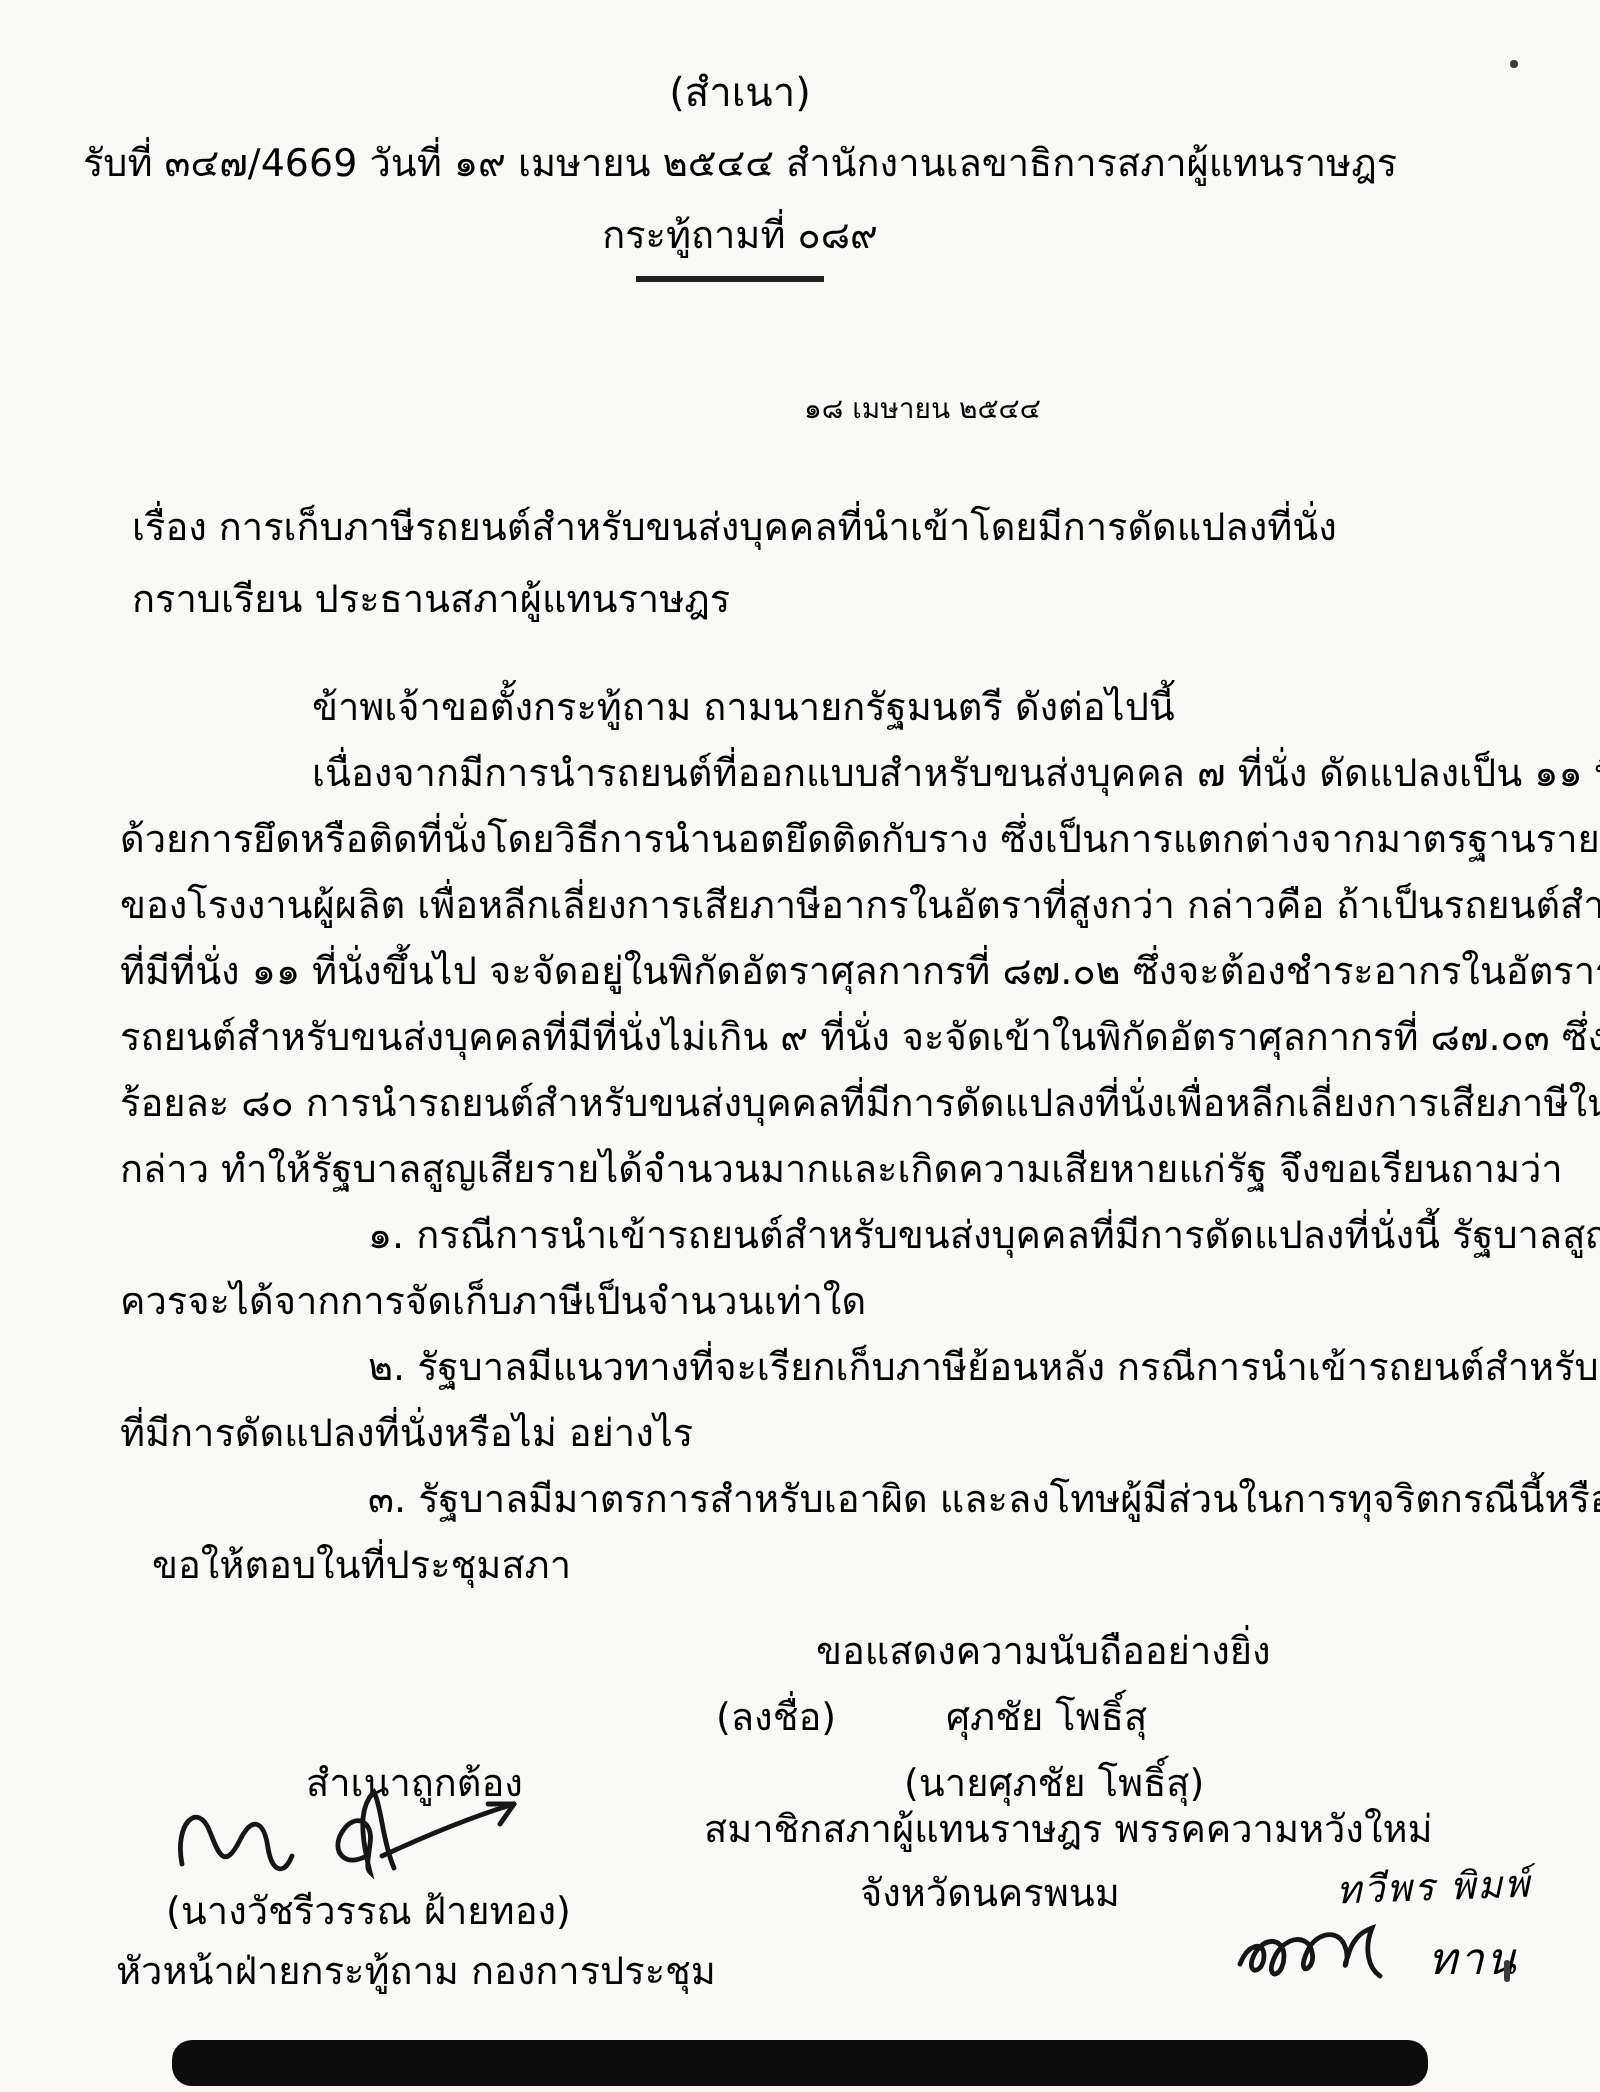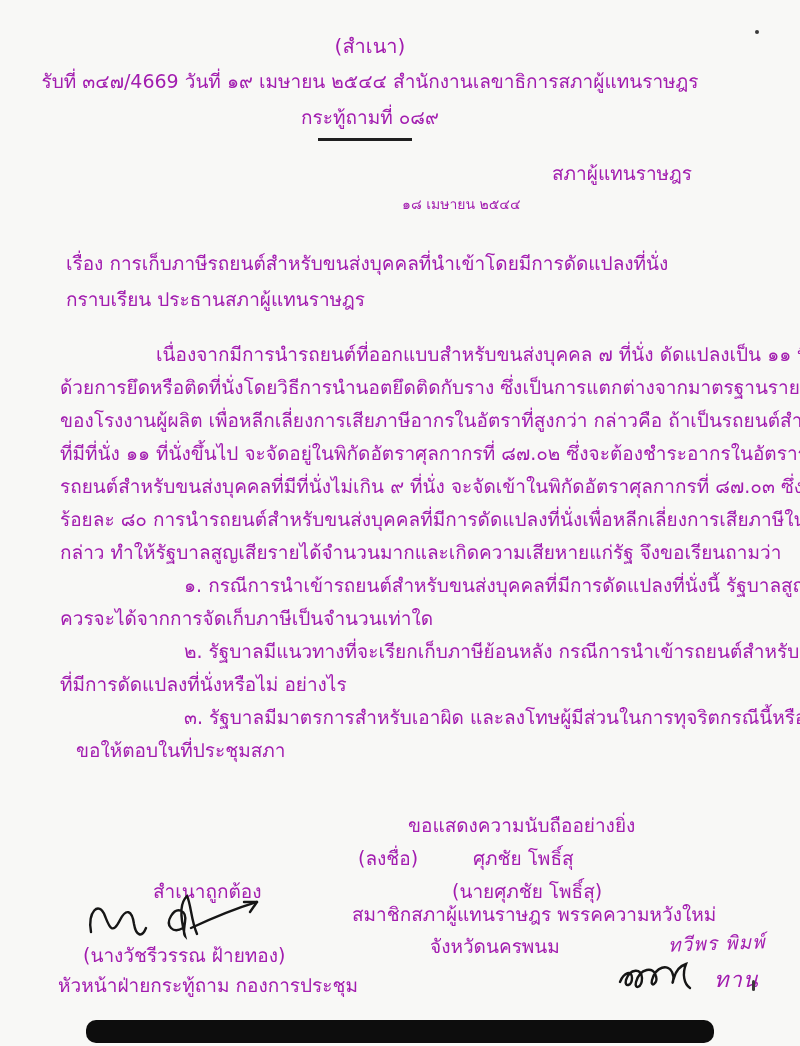--- a/index.html
+++ b/index.html
@@ -1,18 +1,18 @@
 <!DOCTYPE html>
 <html><head>
 <meta charset="utf-8">
 <style>
   html,body{margin:0;padding:0;background:#e8e8e6;}
   .page{
     position:relative;width:800px;height:1046px;margin:0 auto;
-    background:#f8f8f6;color:#a21caf;
+    background:#f8f8f6;color:#000000;
     font-family:"DejaVu Sans",sans-serif;
     font-size:19px;font-weight:500;overflow:hidden;
   }
   .t{position:absolute;white-space:nowrap;}
   .ctr{text-align:center;}
   .hdr{left:35px;width:670px;}
   .rule{position:absolute;background:#1f1f1f;}
   .bodyblock{position:absolute;left:60px;top:338px;width:700px;}
   .bline{height:33px;line-height:33px;white-space:nowrap;overflow:visible;}
   .ind-intro{padding-left:96px;}
@@ -27,27 +27,27 @@
 </head>
 <body>
 
 <div class="page">
 
   <div class="t hdr ctr" style="top:30px;font-size:20px;">(สำเนา)</div>
   <div class="t hdr ctr" style="top:66px;">รับที่ ๓๔๗/4669 วันที่ ๑๙  เมษายน ๒๕๔๔ สำนักงานเลขาธิการสภาผู้แทนราษฎร</div>
   <div class="t hdr ctr" style="top:102px;">กระทู้ถามที่ ๐๘๙</div>
   <div class="rule" style="left:318px;top:138px;width:94px;height:3px;"></div>
 
-  <div class="t" style="left:552px;top:158px;">สภาผู้แทนราษฎร</div>
   <div class="t" style="left:402px;top:193px;font-size:14px;">๑๘ เมษายน ๒๕๔๔</div>
 
   <div class="t" style="left:66px;top:248px;">เรื่อง  การเก็บภาษีรถยนต์สำหรับขนส่งบุคคลที่นำเข้าโดยมีการดัดแปลงที่นั่ง</div>
   <div class="t" style="left:66px;top:284px;">กราบเรียน ประธานสภาผู้แทนราษฎร</div>
 
   <div class="bodyblock">
+    <div class="bline ind-intro">ข้าพเจ้าขอตั้งกระทู้ถาม ถามนายกรัฐมนตรี  ดังต่อไปนี้</div>
     <div class="bline ind-intro">เนื่องจากมีการนำรถยนต์ที่ออกแบบสำหรับขนส่งบุคคล ๗ ที่นั่ง ดัดแปลงเป็น ๑๑ ที่นั่ง</div>
     <div class="bline">ด้วยการยึดหรือติดที่นั่งโดยวิธีการนำนอตยึดติดกับราง ซึ่งเป็นการแตกต่างจากมาตรฐานรายละเอียดเฉพาะ</div>
     <div class="bline">ของโรงงานผู้ผลิต เพื่อหลีกเลี่ยงการเสียภาษีอากรในอัตราที่สูงกว่า กล่าวคือ ถ้าเป็นรถยนต์สำหรับขนส่งบุคคล</div>
     <div class="bline">ที่มีที่นั่ง ๑๑ ที่นั่งขึ้นไป จะจัดอยู่ในพิกัดอัตราศุลกากรที่ ๘๗.๐๒ ซึ่งจะต้องชำระอากรในอัตราร้อยละ ๔๐ ส่วน</div>
     <div class="bline">รถยนต์สำหรับขนส่งบุคคลที่มีที่นั่งไม่เกิน ๙ ที่นั่ง จะจัดเข้าในพิกัดอัตราศุลกากรที่ ๘๗.๐๓ ซึ่งต้องชำระอากร</div>
     <div class="bline">ร้อยละ ๘๐ การนำรถยนต์สำหรับขนส่งบุคคลที่มีการดัดแปลงที่นั่งเพื่อหลีกเลี่ยงการเสียภาษีในอัตราที่สูงดัง</div>
     <div class="bline">กล่าว  ทำให้รัฐบาลสูญเสียรายได้จำนวนมากและเกิดความเสียหายแก่รัฐ จึงขอเรียนถามว่า</div>
     <div class="bline ind-q">๑. กรณีการนำเข้ารถยนต์สำหรับขนส่งบุคคลที่มีการดัดแปลงที่นั่งนี้ รัฐบาลสูญเสียรายได้ที่</div>
     <div class="bline">ควรจะได้จากการจัดเก็บภาษีเป็นจำนวนเท่าใด</div>
     <div class="bline ind-q">๒. รัฐบาลมีแนวทางที่จะเรียกเก็บภาษีย้อนหลัง กรณีการนำเข้ารถยนต์สำหรับขนส่งบุคคล</div>

